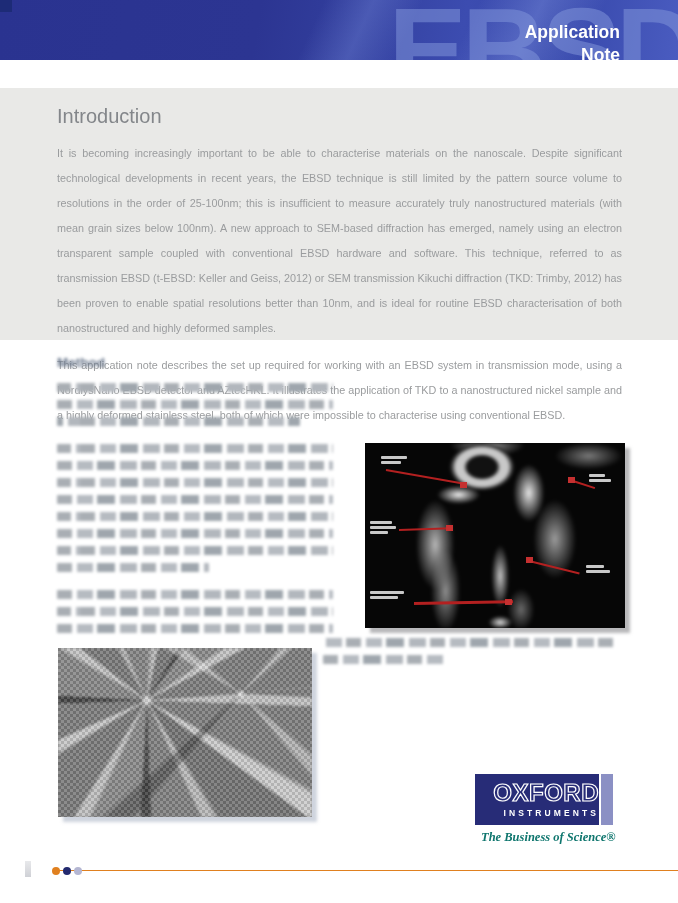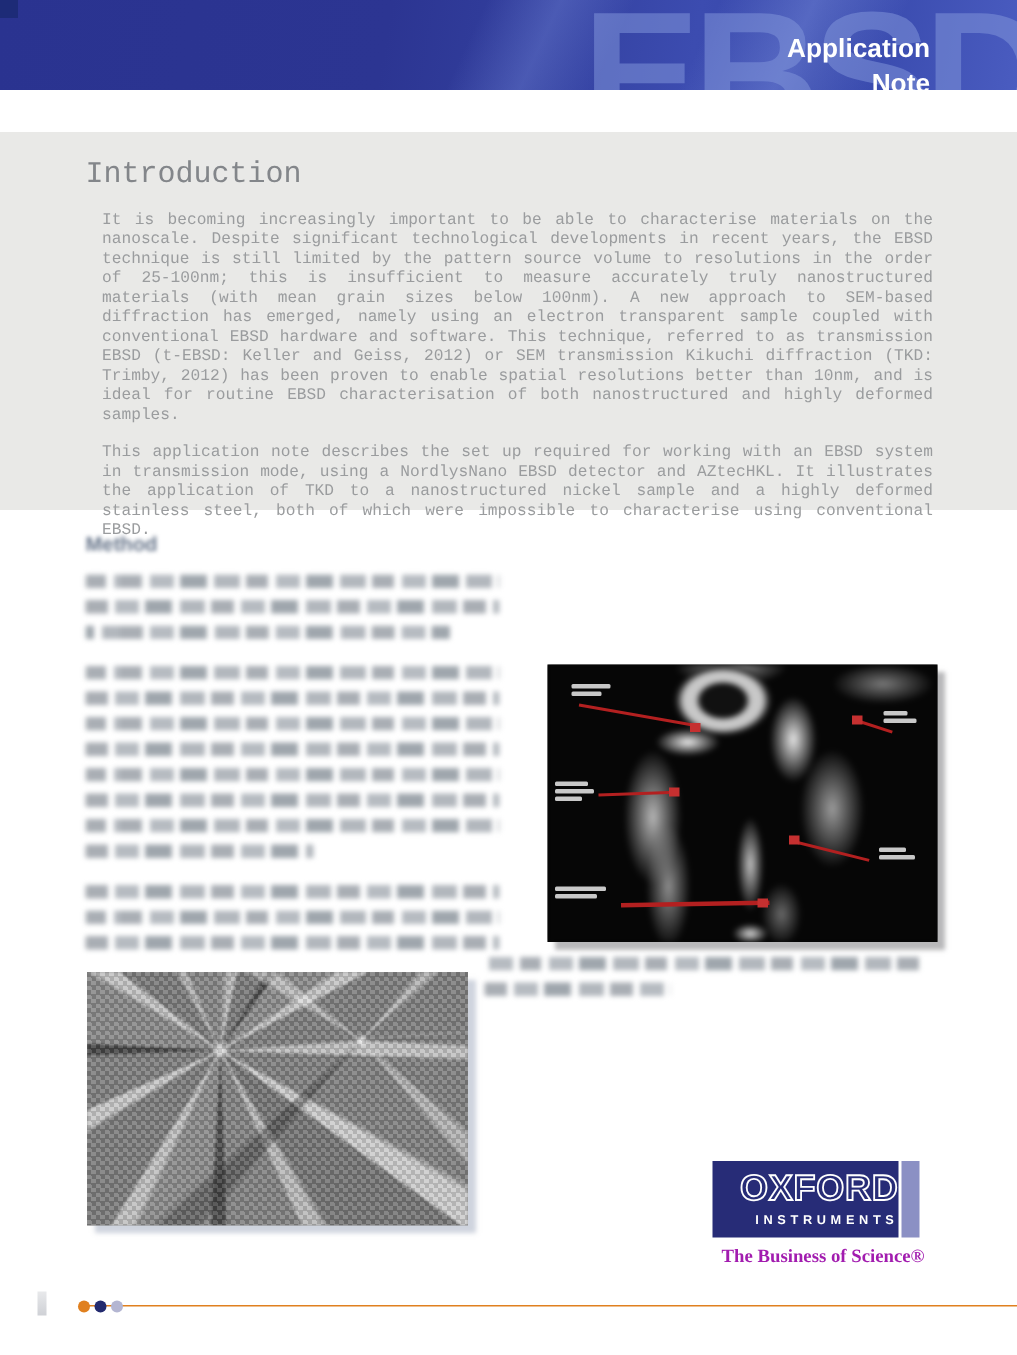--- a/index.html
+++ b/index.html
@@ -27,24 +27,24 @@
     font-size:17.5px; font-weight:bold; color:#ffffff; line-height:22.5px;
   }
   .badge {
     position:absolute; right:58px; top:21px; text-align:right;
     font-size:17.5px; font-weight:bold; color:#ffffff; line-height:22.5px;
   }
 
   
   .intro {
     position:absolute; left:0; top:88px; width:678px; height:252px;
-    background:#e9e9e7; box-sizing:border-box; padding:17px 56px 0 57px;font-family:Liberation Mono, monospace;
+    background:#e9e9e7; box-sizing:border-box; padding:17px 56px 0 57px;
   }
   .intro h1 { margin:0 0 13px 0; font-size:20px; font-weight:400; color:#83868a; }
-  .intro p  { margin:0 0 12px 11px; font-size:10.8px; color:#9a9c9e; line-height:13px; text-align:justify; }
+  .intro p  { margin:0 0 12px 0; font-size:10.8px; color:#9a9c9e; line-height:25px; text-align:justify; }
 
   
   .method-col { position:absolute; left:57px; top:355px; width:276px; }
   .method-heading { font-size:13.5px; font-weight:bold; color:#67758a; filter:blur(1.4px); margin:0 0 13px 0; }
   .bline {
     height:9px; margin-bottom:8px; border-radius:1px; filter:blur(1.8px);
     background:repeating-linear-gradient(90deg,#a9aeb4 0 15px, rgba(255,255,255,0) 15px 20px, #b6bbc1 20px 36px, rgba(255,255,255,0) 36px 40px, #9fa6ad 40px 58px, rgba(255,255,255,0) 58px 63px, #b2b7bd 63px 80px, rgba(255,255,255,0) 80px 84px);
   }
   .bline:nth-child(even){ background-position:23px 0; }
   .bgap { height:10px; }
@@ -102,22 +102,22 @@
   }
   .logo-oxford {
     font-size:24px; font-weight:bold; line-height:1; color:#272c77;
     -webkit-text-stroke:1.2px #ffffff; letter-spacing:0.5px;
   }
   @supports not (-webkit-text-stroke:1px #fff) { .logo-oxford { color:#ffffff; } }
   .logo-instruments { font-size:8.5px; font-weight:bold; color:#ffffff; letter-spacing:3.1px; margin-top:3px; }
   .logo-stripe { width:12px; height:100%; background:#8b90c4; margin-left:2px; }
   .logo-tagline {
     position:absolute; left:481px; top:830px;
-    font-family:"Liberation Serif", serif; font-weight:bold;
-    font-size:12.5px; color:#a21caf;
+    font-family:"Liberation Serif", serif; font-style:italic; font-weight:bold;
+    font-size:12.5px; color:#0f766e;
   }
 
   
   .footer-line { position:absolute; left:56px; right:0; top:870px; height:1px; background:#e0801f; }
   .dot { position:absolute; top:867px; width:8px; height:8px; border-radius:50%; }
   .dot-orange { left:52px; background:#e0801f; }
   .dot-navy   { left:63px; background:#232a6e; }
   .dot-gray   { left:74px; background:#b4b6d2; }
   .side-tick  { position:absolute; left:25px; top:861px; width:6px; height:16px; background:linear-gradient(#e8e9eb,#cfd1d6); }
 </style>

